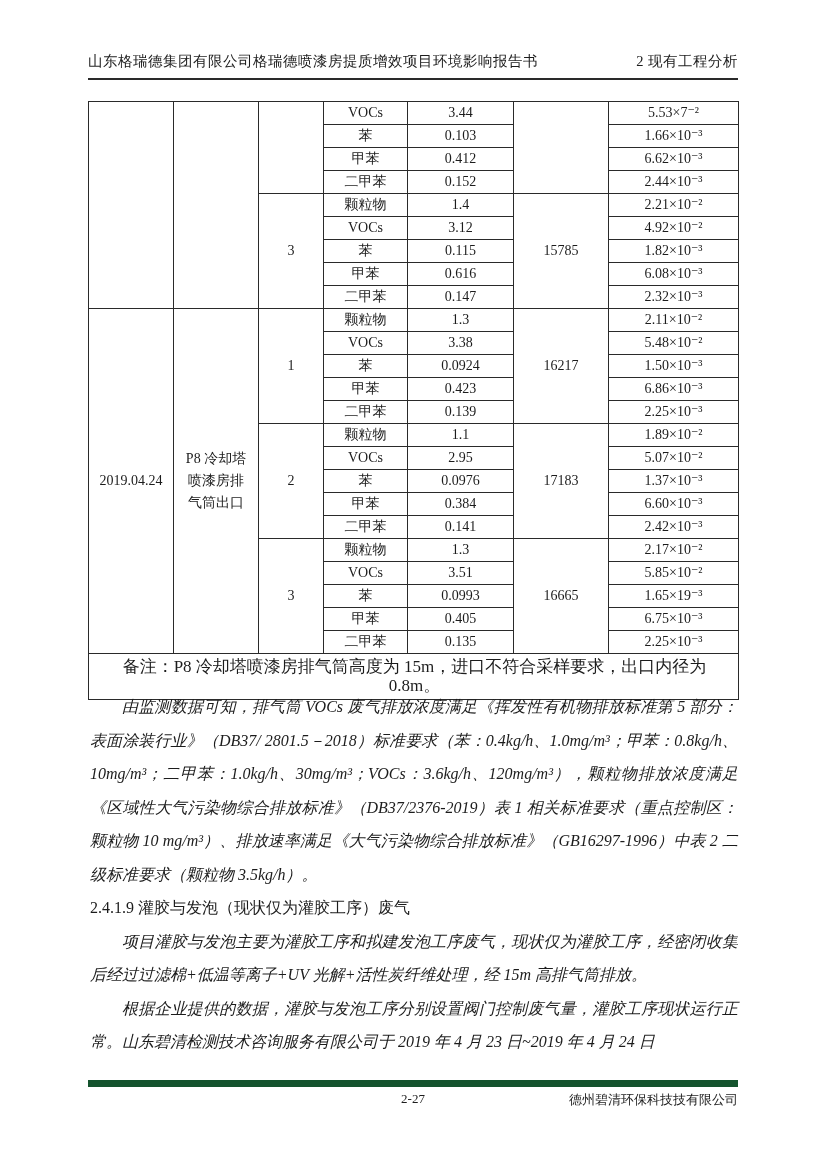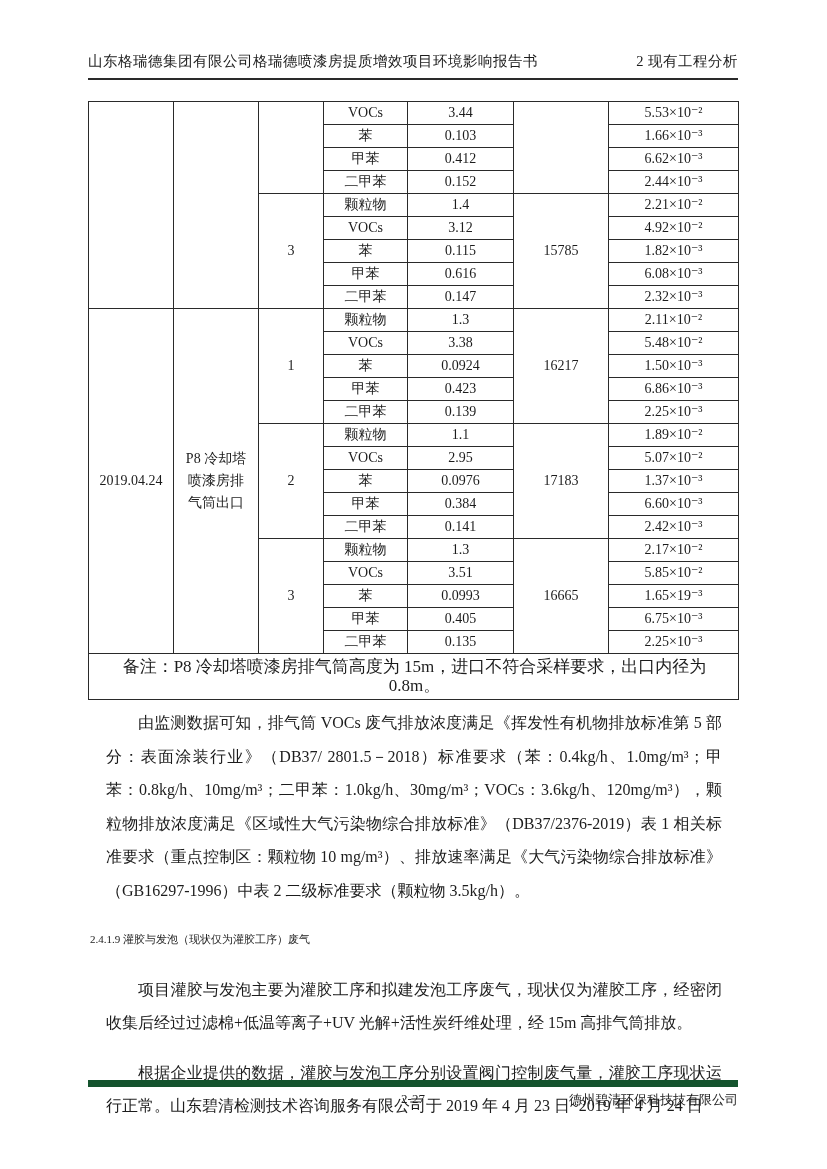--- a/index.html
+++ b/index.html
@@ -29,22 +29,22 @@
     text-align:center; padding:4px 8px 4px 10px; font-size:17px;
   }
   tr.noterow { height:26px; }
   .loc { width:66px; margin:0 auto; line-height:1.55; }
   .datecol { font-size:14px; }
   
   .bodytext {
     position:absolute; left:90px; top:690px; width:648px;
     font-size:16px; line-height:33.5px; text-align:justify;
   }
-  .bodytext p { margin:16px; text-indent:32px; }
-  .bodytext .heading { margin:0; font-weight:normal; font-size:11px; text-indent:0; }
+  .bodytext p { margin:0; text-indent:32px;font-style:italic; }
+  .bodytext .heading { margin:0; font-weight:normal; font-size:16px; text-indent:0; }
   
   .footer {
     position:absolute; left:88px; top:1080px; width:650px; height:30px;
     border-top:7px solid #14532d; font-size:13px;
   }
   .footer .pg { position:absolute; left:0; right:0; top:4px; text-align:center; }
   .footer .co { position:absolute; right:0; top:4px; }
 </style>
 </head>
 <body>
@@ -68,21 +68,21 @@
     </colgroup>
     <tbody>
 
       <tr>
         <td rowspan="9" class="datecol"></td>
         <td rowspan="9"></td>
         <td rowspan="4"></td>
         <td>VOCs</td>
         <td>3.44</td>
         <td rowspan="4"></td>
-        <td>5.53×10⁻²</td>
+        <td>5.53×7⁻²</td>
       </tr>
       <tr>
         <td>苯</td>
         <td>0.103</td>
         <td>1.66×10⁻³</td>
       </tr>
       <tr>
         <td>甲苯</td>
         <td>0.412</td>
         <td>6.62×10⁻³</td>

